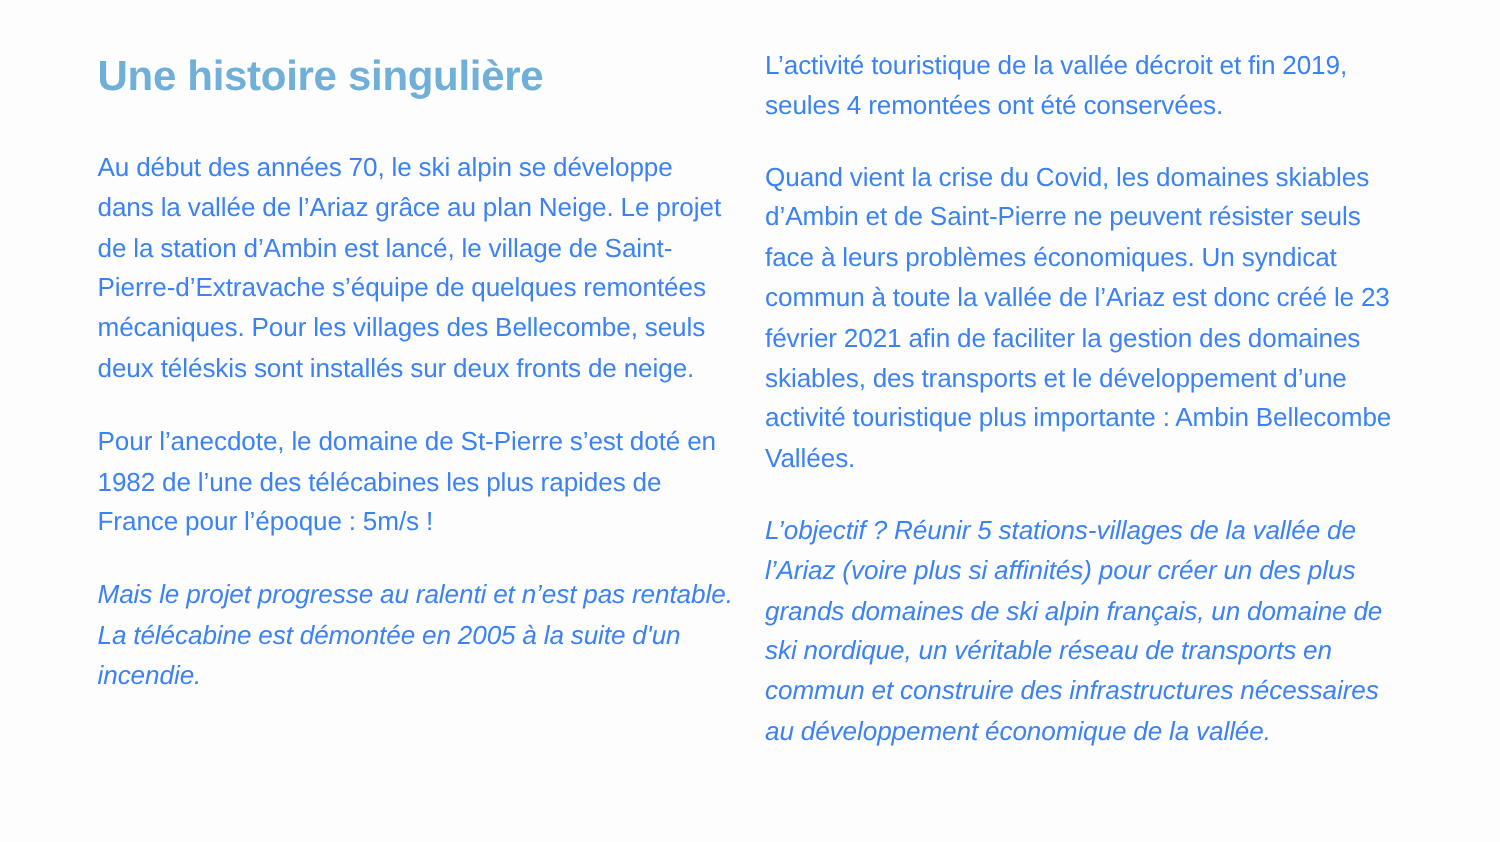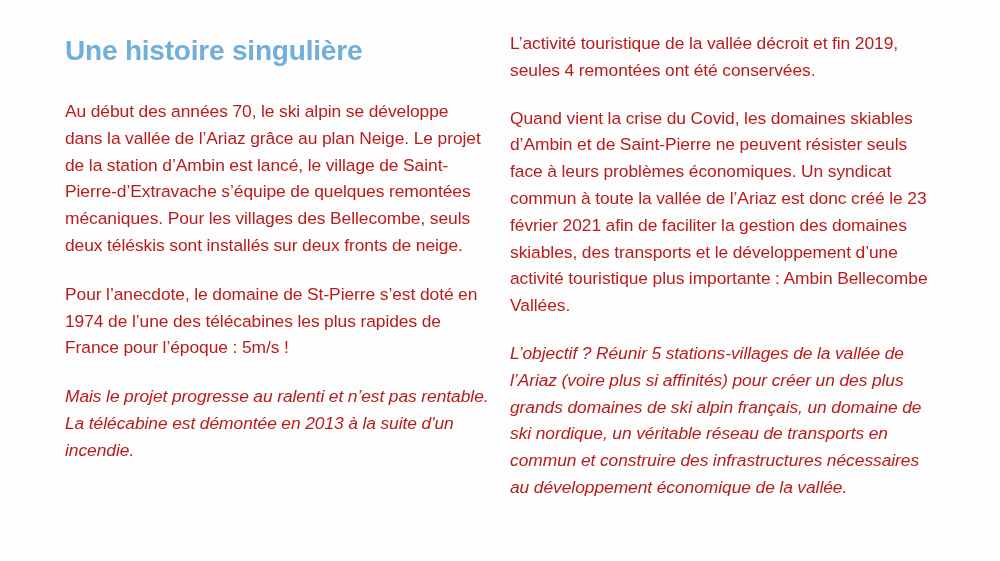--- a/index.html
+++ b/index.html
@@ -45,21 +45,21 @@
     color: #6fafd8;
     font-size: 28px;
     font-weight: bold;
     line-height: 34px;
     letter-spacing: -0.2px;
     margin: 0 0 30px 0;
     white-space: nowrap;
   }
 
   .paragraph {
-    color: #b91c1c;
+    color: #3b82f6;
     font-size: 17.4px;
     line-height: 26.8px;
     letter-spacing: -0.05px;
     margin: 0 0 22px 0;
     text-align: left;
     word-spacing: -0.2px;
   }
 
   .paragraph:last-child {
     margin-bottom: 0;
@@ -74,23 +74,23 @@
 </head>
 <body>
 
 <div id="slide">
 
   <div class="column" id="left-column">
     <h1 id="page-title">Une histoire singulière</h1>
 
     <p class="paragraph">Au début des années 70, le ski alpin se développe dans la vallée de l’Ariaz grâce au plan Neige. Le projet de la station d’Ambin est lancé, le village de Saint-Pierre-d’Extravache s’équipe de quelques remontées mécaniques. Pour les villages des Bellecombe, seuls deux téléskis sont installés sur deux fronts de neige.</p>
 
-    <p class="paragraph">Pour l’anecdote, le domaine de St-Pierre s’est doté en 1974 de l’une des télécabines les plus rapides de France pour l’époque : 5m/s !</p>
+    <p class="paragraph">Pour l’anecdote, le domaine de St-Pierre s’est doté en 1982 de l’une des télécabines les plus rapides de France pour l’époque : 5m/s !</p>
 
-    <p class="paragraph">Mais le projet progresse au ralenti et n’est pas rentable. La télécabine est démontée en 2013 à la suite d'un incendie.</p>
+    <p class="paragraph">Mais le projet progresse au ralenti et n’est pas rentable. La télécabine est démontée en 2005 à la suite d'un incendie.</p>
   </div>
 
   <div class="column" id="right-column">
     <p class="paragraph">L’activité touristique de la vallée décroit et fin 2019, seules 4 remontées ont été conservées.</p>
 
     <p class="paragraph">Quand vient la crise du Covid, les domaines skiables d’Ambin et de Saint-Pierre ne peuvent résister seuls face à leurs problèmes économiques. Un syndicat commun à toute la vallée de l’Ariaz est donc créé le 23 février 2021 afin de faciliter la gestion des domaines skiables, des transports et le développement d’une activité touristique plus importante : Ambin Bellecombe Vallées.</p>
 
     <p class="paragraph">L’objectif ? Réunir 5 stations-villages de la vallée de l’Ariaz (voire plus si affinités) pour créer un des plus grands domaines de ski alpin français, un domaine de ski nordique, un véritable réseau de transports en commun et construire des infrastructures nécessaires au développement économique de la vallée.</p>
   </div>
 

